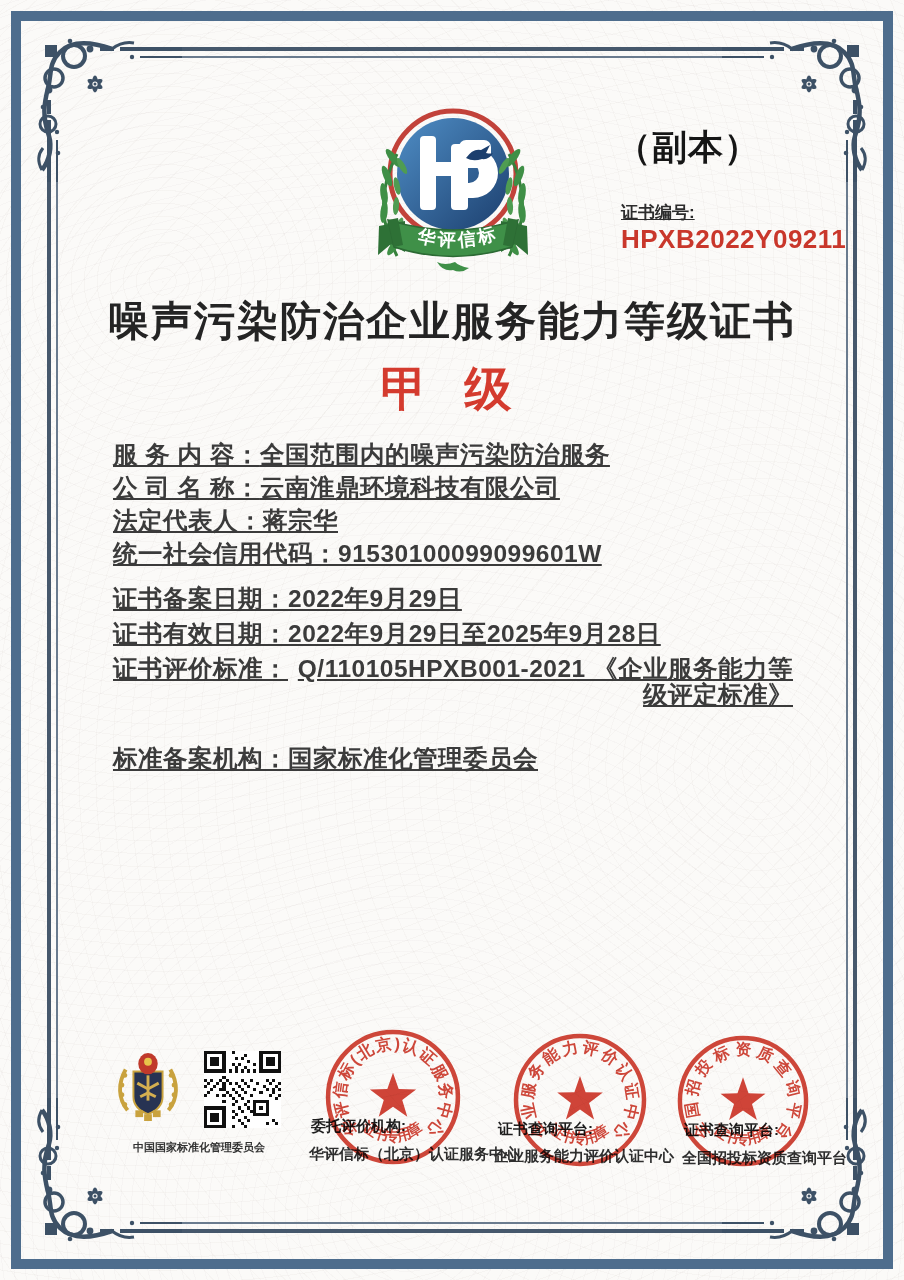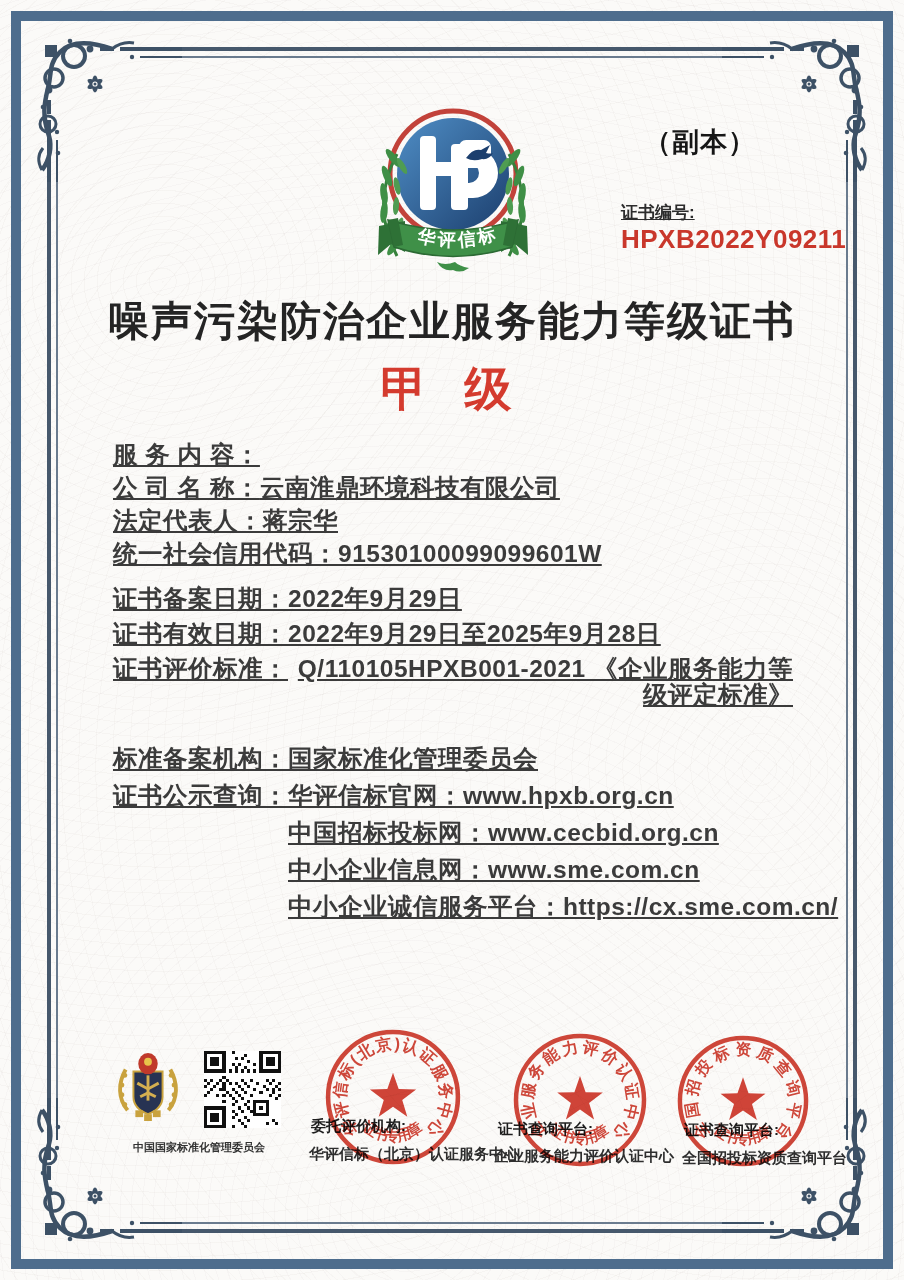--- a/index.html
+++ b/index.html
@@ -18,21 +18,21 @@
   .band{position:absolute;inset:11px;border:10px solid #4e6d8d;}
   .mid-h{position:absolute;left:175px;right:175px;height:4px;background:#46586c;}
   .mid-v{position:absolute;top:175px;bottom:175px;width:4px;background:#46586c;}
   .thin-h{position:absolute;left:175px;right:175px;height:2px;background:#6a7b8e;}
   .thin-v{position:absolute;top:175px;bottom:175px;width:2px;background:#6a7b8e;}
   .corner{position:absolute;width:170px;height:170px;}
   .corner.tr{transform:scaleX(-1);}
   .corner.bl{transform:scaleY(-1);}
   .corner.br{transform:scale(-1,-1);}
   
-  .copy-label{left:644px;top:124px;font-size:27px;font-weight:700;color:#161616;letter-spacing:1px;}
+  .copy-label{left:616px;top:124px;font-size:35px;font-weight:700;color:#161616;letter-spacing:1px;}
   .certno-label{left:621px;top:201px;font-size:17px;font-weight:700;color:#2c2c2c;text-decoration:underline;}
   .certno{left:621px;top:224px;font-size:26px;font-weight:700;color:#c9372b;letter-spacing:.5px;}
   .title{left:0;right:0;top:294px;text-align:center;font-size:41px;font-weight:800;color:#242424;letter-spacing:2px;}
   .grade{left:0;right:0;top:358px;text-align:center;font-size:47px;font-weight:800;color:#d43b2e;letter-spacing:12px;}
   
   .block{font-size:24.5px;font-weight:600;color:#3b3b3b;letter-spacing:.5px;}
   .row{display:flex;align-items:flex-start;text-decoration:underline;}
   .row .lab{white-space:nowrap;flex:none;}
   .b1{left:113px;top:442px;width:720px;}
   .b1 .row{margin-bottom:7px;line-height:26px;}
@@ -277,20 +277,21 @@
   <div class="abs copy-label">（副本）</div>
   <div class="abs certno-label">证书编号:</div>
   <div class="abs certno">HPXB2022Y09211</div>
 
   <div class="abs grade">甲 级</div>
   <div class="abs title">噪声污染防治企业服务能力等级证书</div>
 
   <div class="abs block b1">
     <div class="row">
         <span class="lab">服 务 内 容：</span>
+        <span class="val">全国范围内的噪声污染防治服务</span>
       </div>
     <div class="row">
         <span class="lab">公 司 名 称：</span>
         <span class="val">云南淮鼎环境科技有限公司</span>
       </div>
     <div class="row">
         <span class="lab">法定代表人：</span>
         <span class="val">蒋宗华</span>
       </div>
     <div class="row">
@@ -312,29 +313,20 @@
         <span class="lab">证书评价标准：</span>
         <span class="val val-wrap">Q/110105HPXB001-2021 《企业服务能力等级评定标准》</span>
       </div>
   </div>
 
   <div class="abs block b3">
     <div class="row">
         <span class="lab">标准备案机构：</span>
         <span class="val">国家标准化管理委员会</span>
       </div>
-    <div class="row">
-      <span class="lab">证书公示查询：</span>
-      <span class="val">
-        <div>华评信标官网：www.hpxb.org.cn</div>
-        <div>中国招标投标网：www.cecbid.org.cn</div>
-        <div>中小企业信息网：www.sme.com.cn</div>
-        <div>中小企业诚信服务平台：https://cx.sme.com.cn/</div>
-      </span>
-    </div>
   </div>
 
   <svg class="abs" style="left:114px;top:1050px" width="68" height="74" viewBox="0 0 70 76">
     <path d="M12,20 C4,34 4,50 14,62" fill="none" stroke="#c9a23e" stroke-width="4"></path>
     <path d="M58,20 C66,34 66,50 56,62" fill="none" stroke="#c9a23e" stroke-width="4"></path>
     <g fill="#c9a23e">
       <circle cx="11" cy="26" r="2.6"></circle>
         <circle cx="8" cy="36" r="2.6"></circle>
         <circle cx="8" cy="46" r="2.6"></circle>
         <circle cx="11" cy="56" r="2.6"></circle>

